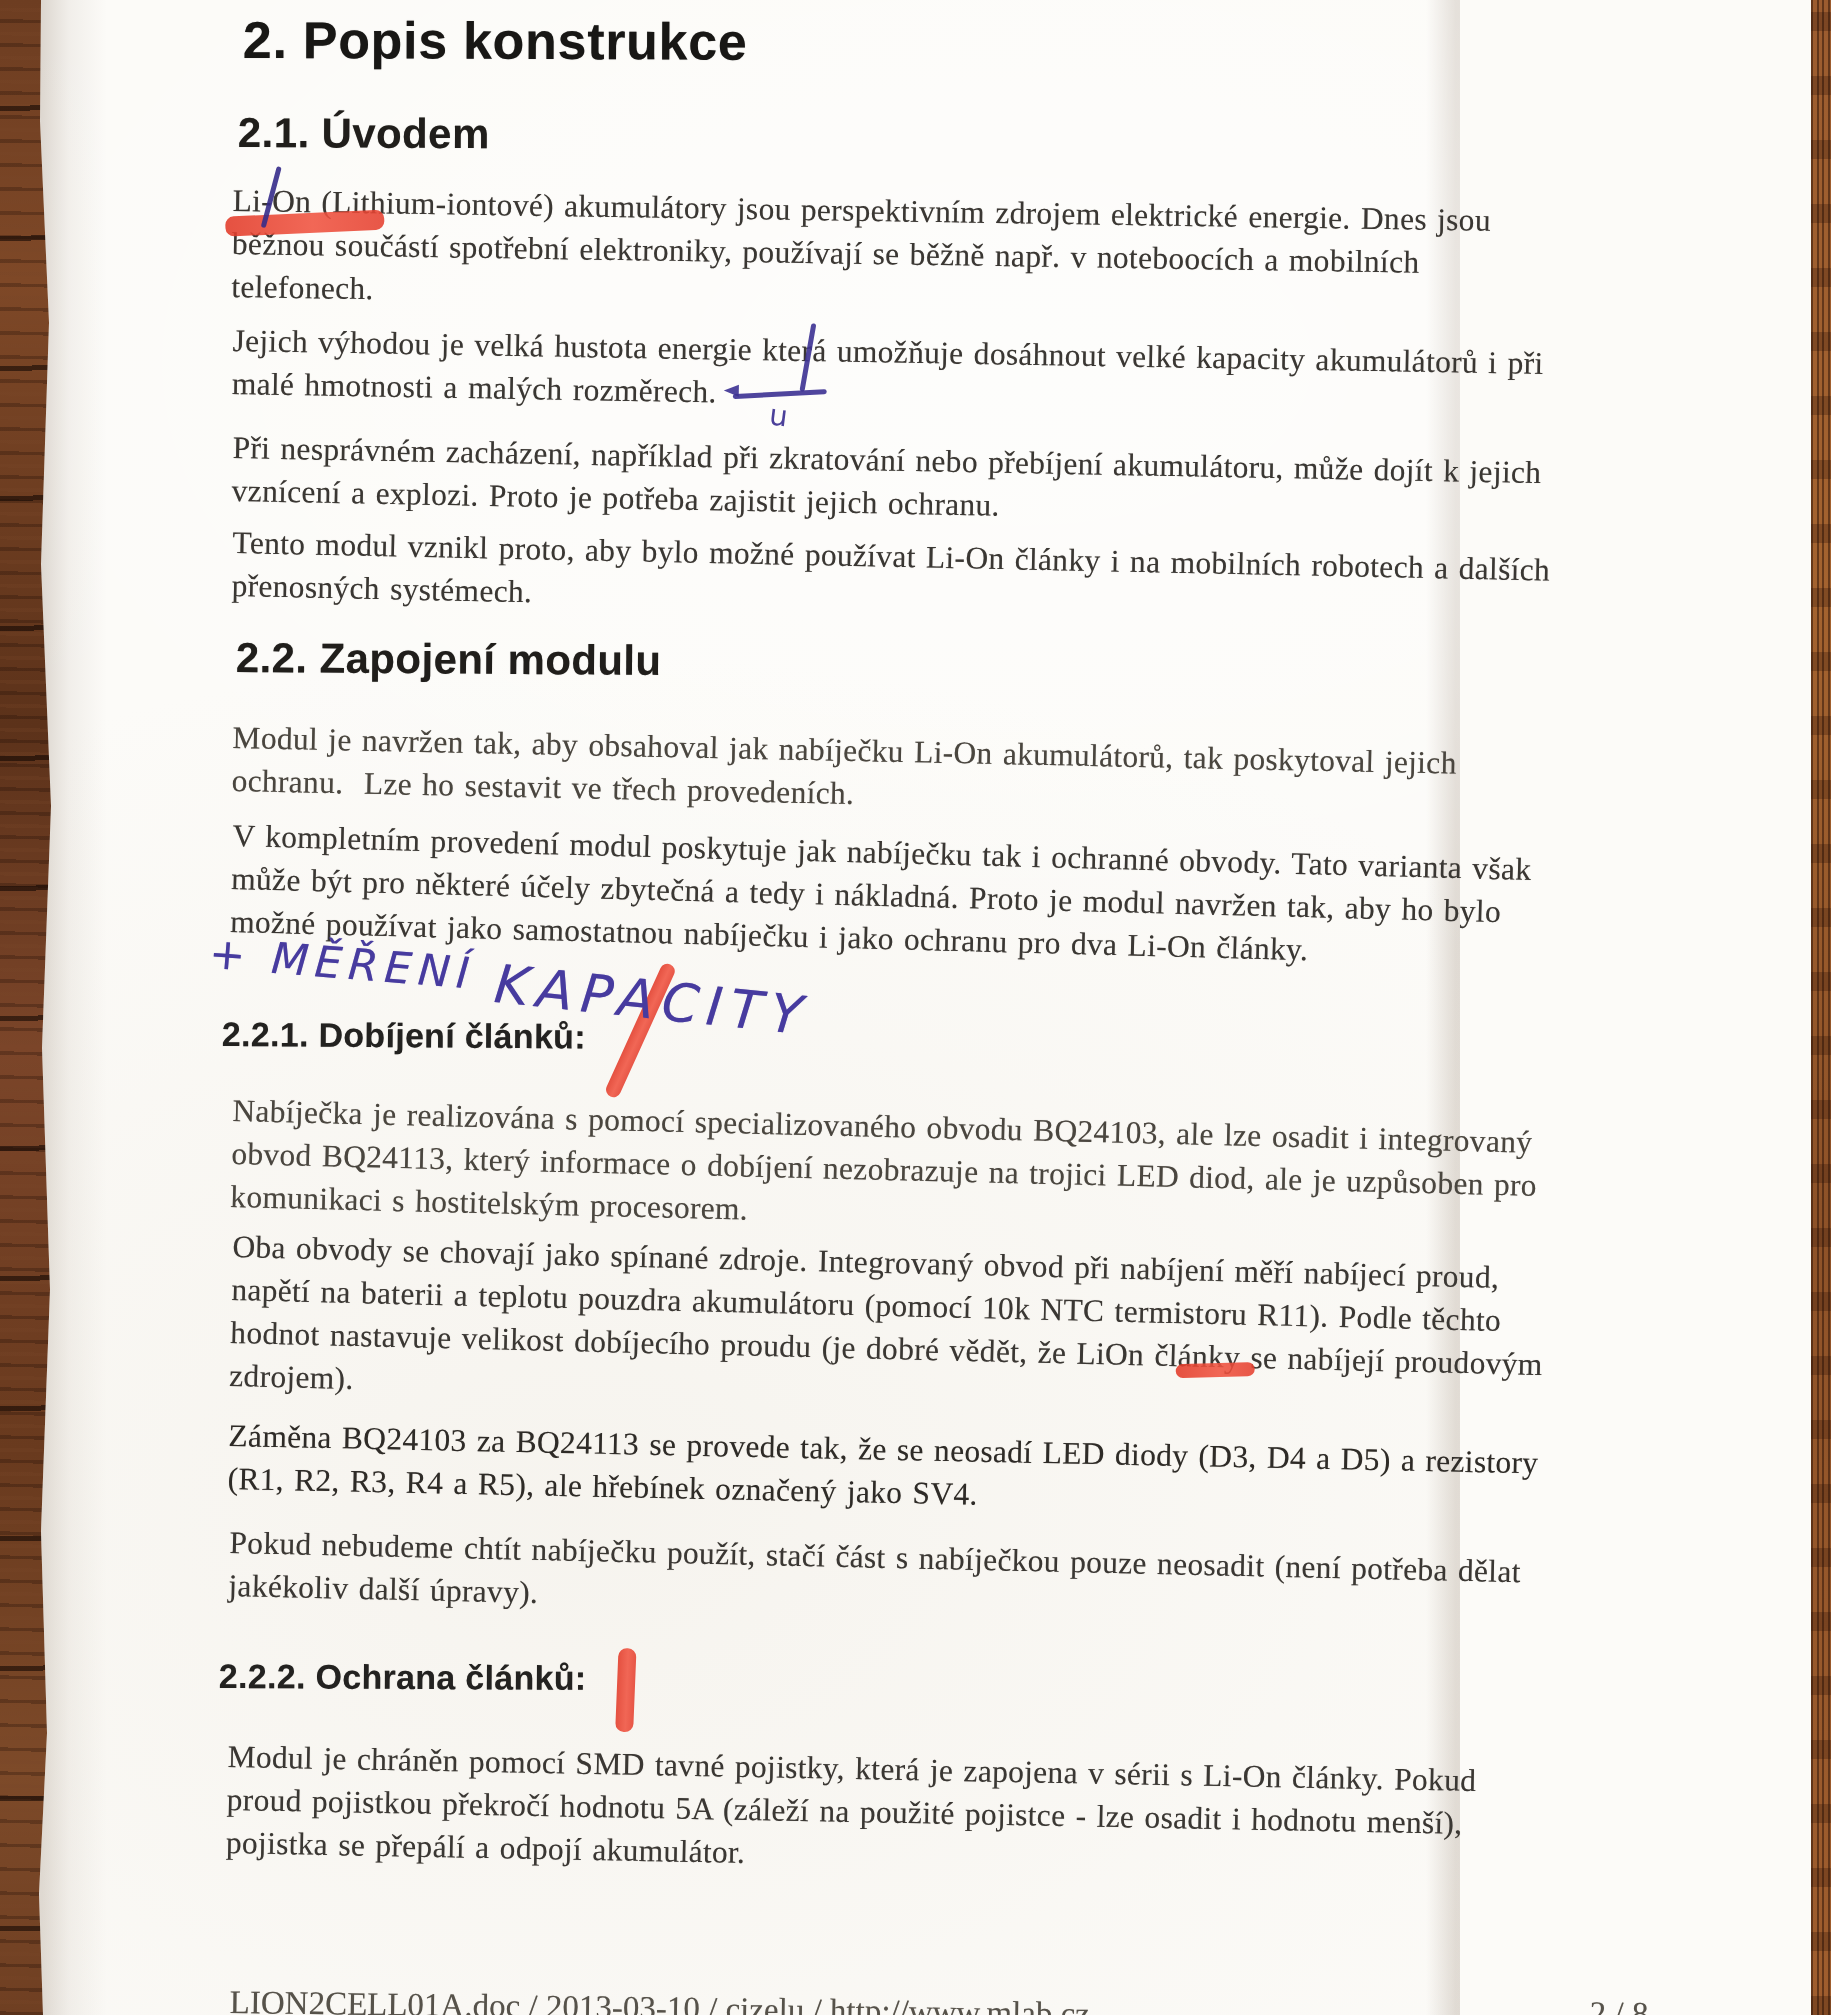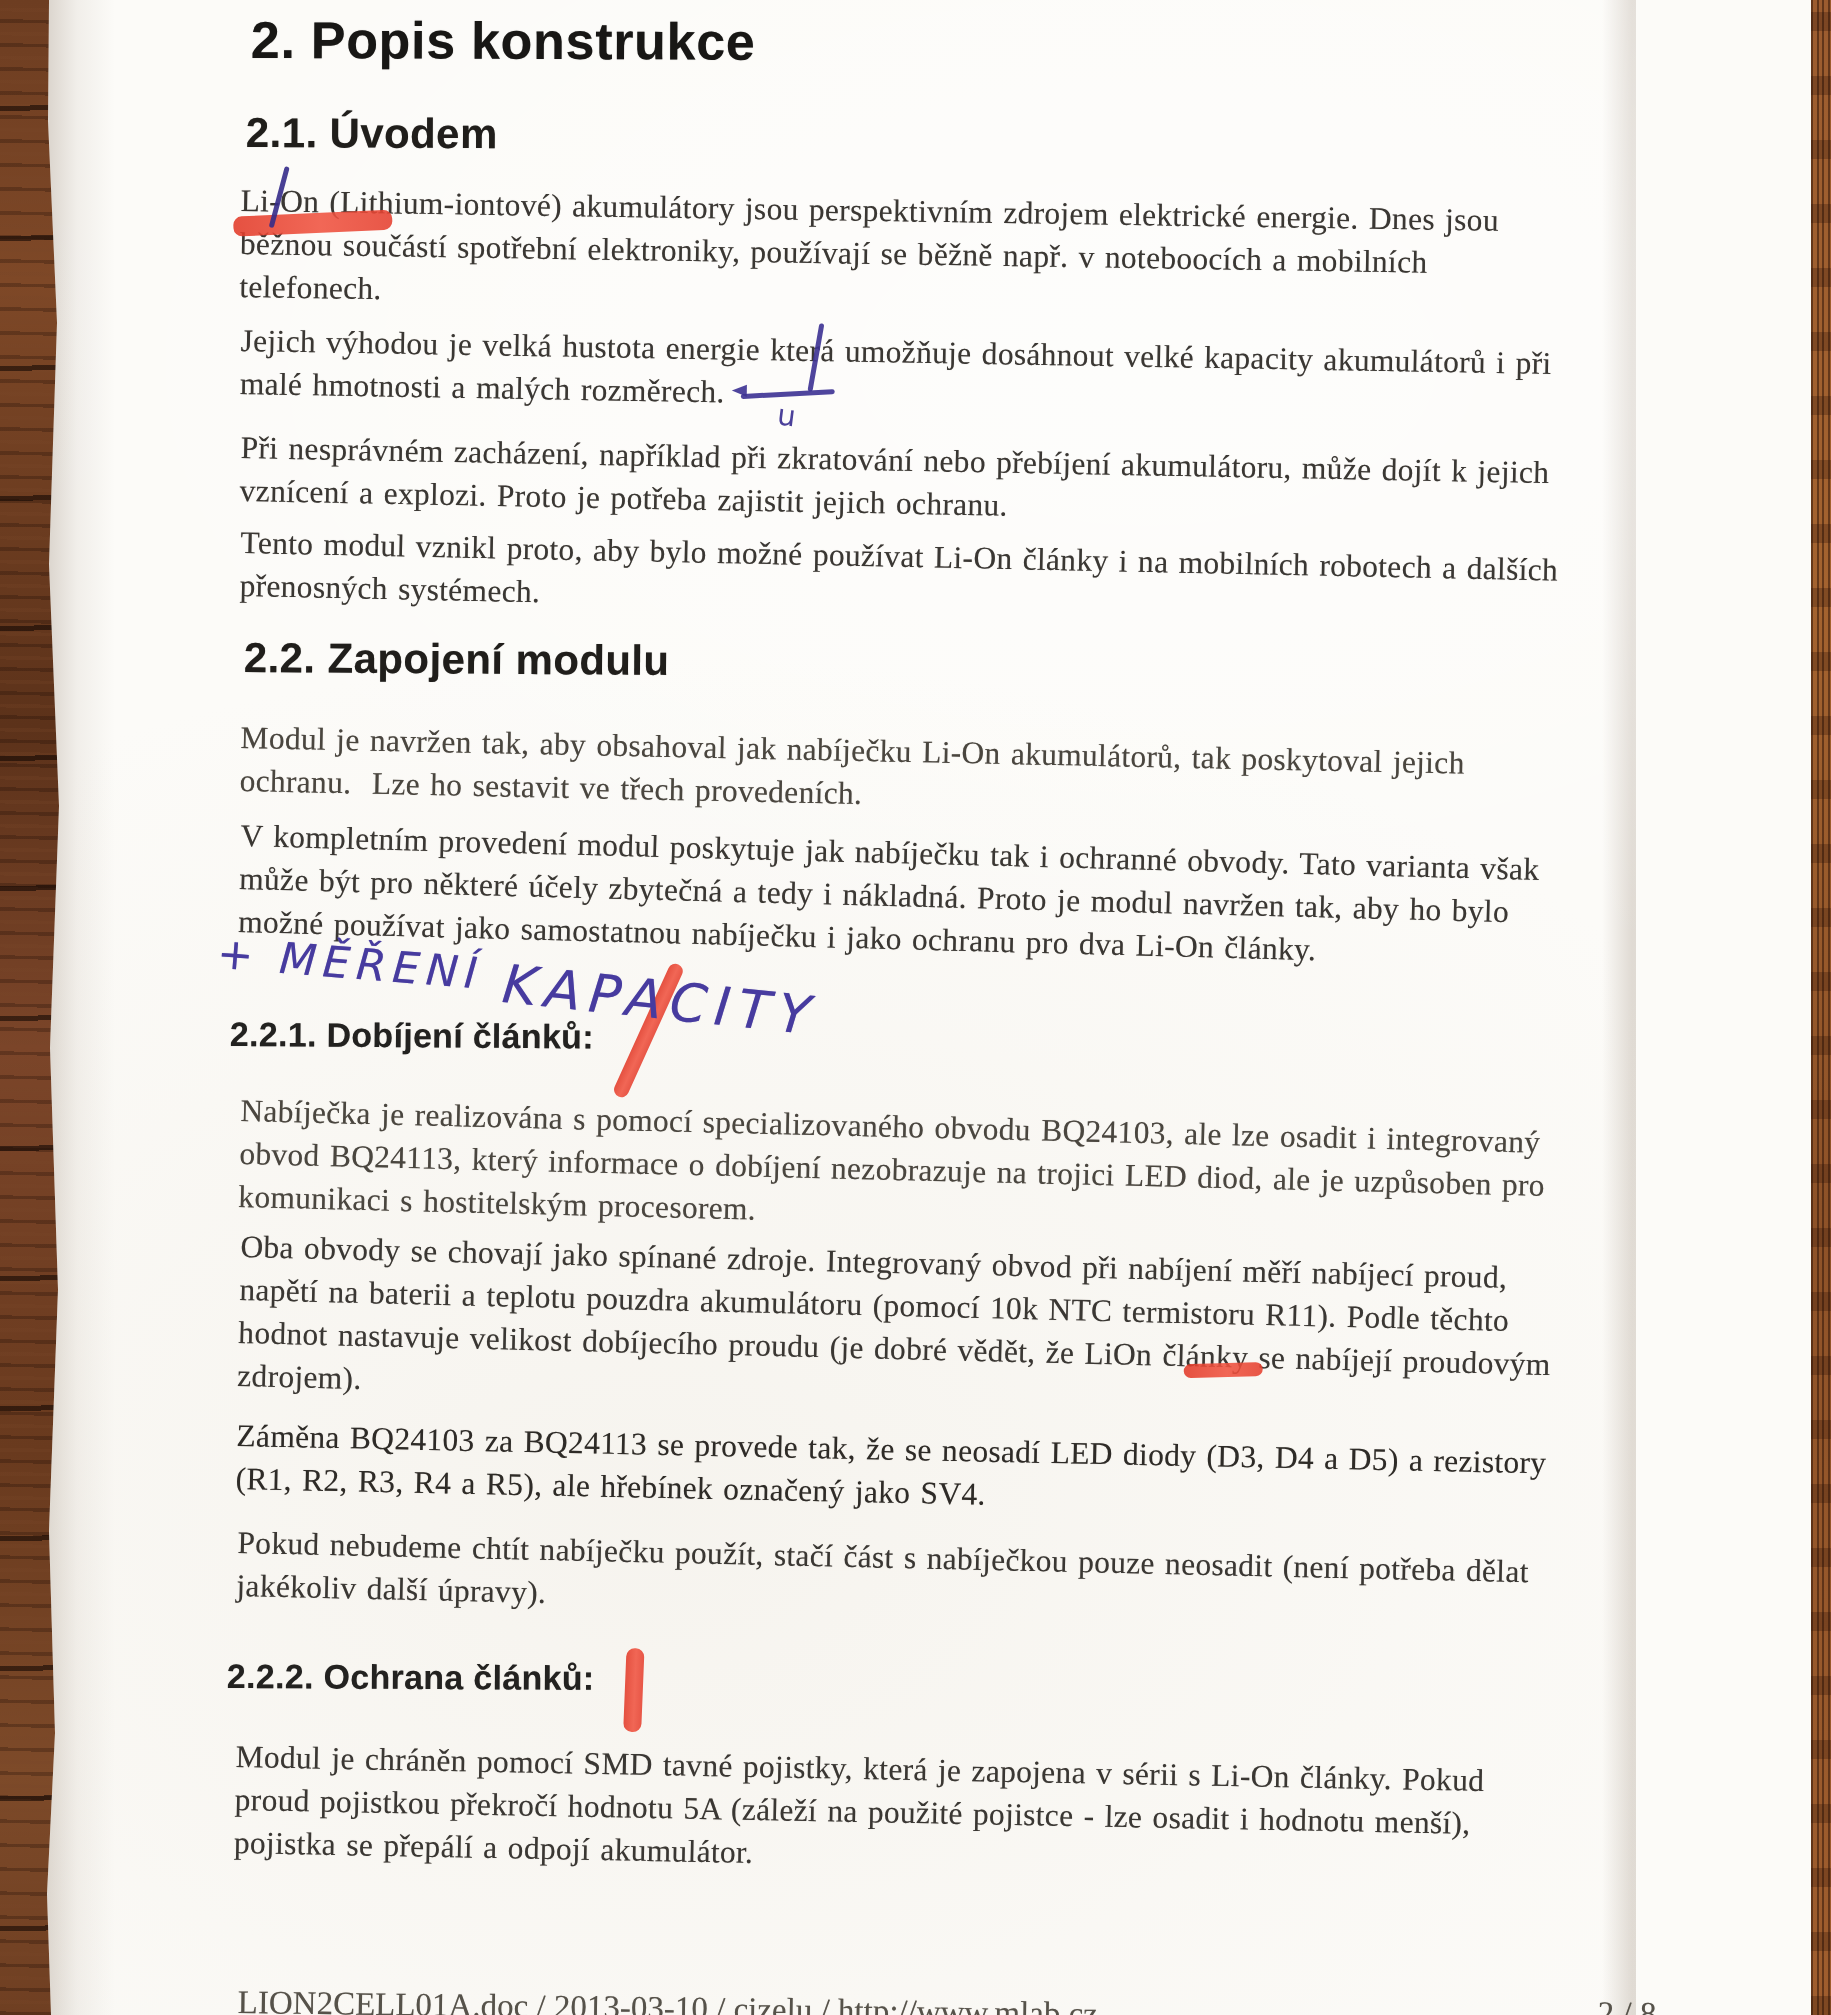--- a/index.html
+++ b/index.html
@@ -19,21 +19,21 @@
   }
   .wood-right{
     right:0;width:21.5px;
     background:
       repeating-linear-gradient(90deg, rgba(40,16,6,.5) 0 2.1px, rgba(0,0,0,0) 2.1px 5.7px),
       repeating-linear-gradient(0deg, rgba(50,20,8,.3) 0 18.6px, rgba(0,0,0,0) 18.6px 64px),
       linear-gradient(180deg,#9c5c2f,#a4632f 30%,#8e5228 60%,#a05e2e);
   }
   
   .paper{
-    position:absolute;left:8px;top:0;width:1628px;height:2015px;z-index:1;
+    position:absolute;left:0;top:0;width:1460px;height:2015px;z-index:1;
     background:
       radial-gradient(1145px 644px at 70% 18%, rgba(255,255,255,.5), rgba(0,0,0,0)),
       radial-gradient(1288px 859px at 40% 75%, rgba(235,230,220,.35), rgba(0,0,0,0)),
       linear-gradient(90deg, rgba(96,70,45,.20) 42px, rgba(96,70,45,.07) 69px, rgba(0,0,0,0) 107px),
       linear-gradient(270deg, rgba(96,70,45,.18) 0 4.3px, rgba(0,0,0,0) 34px),
       #fcfbf8;
     clip-path:polygon(
       41px 0, 1817px 0, 1813px 28%, 1818px 58%, 1815px 100%,
       43px 100%, 39px 94%, 47px 86%, 41px 76%, 50px 64%, 42px 52%,
       51px 40%, 41px 28%, 49px 16%, 40px 6%);

